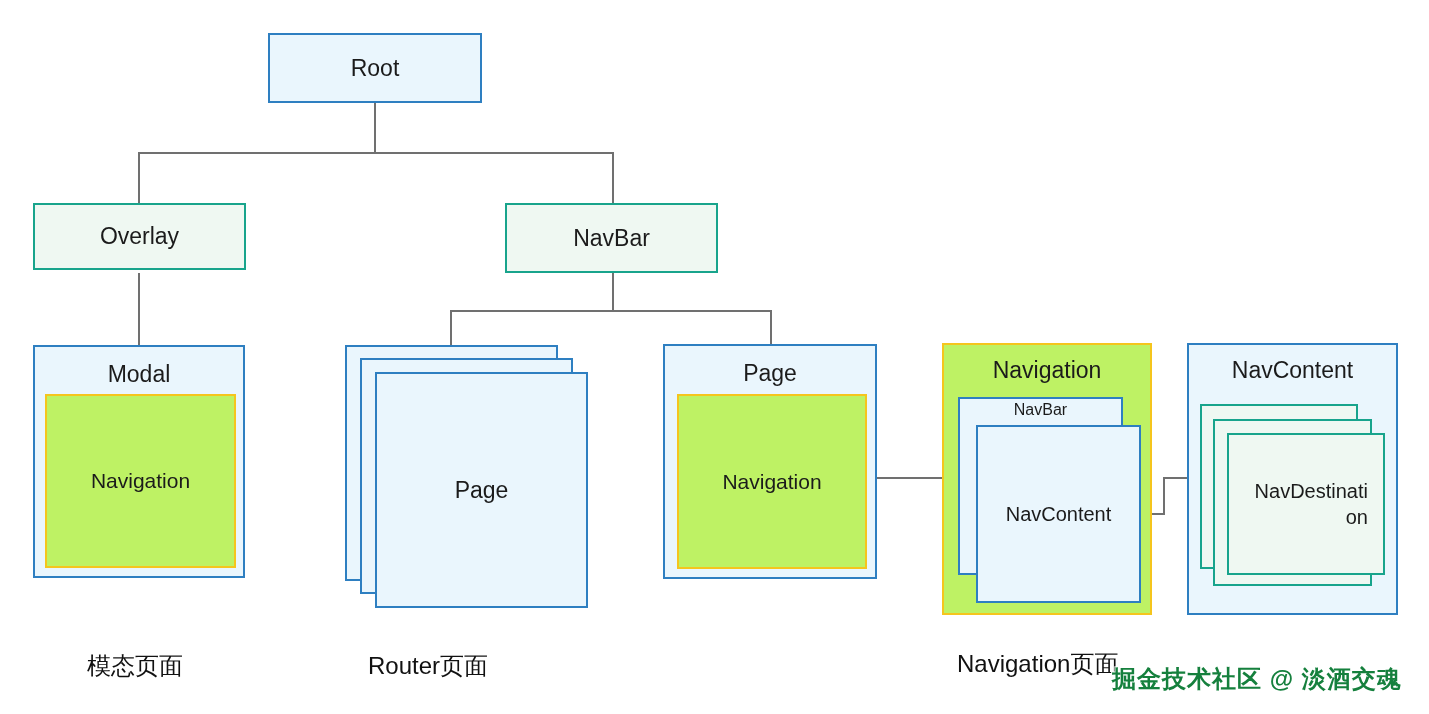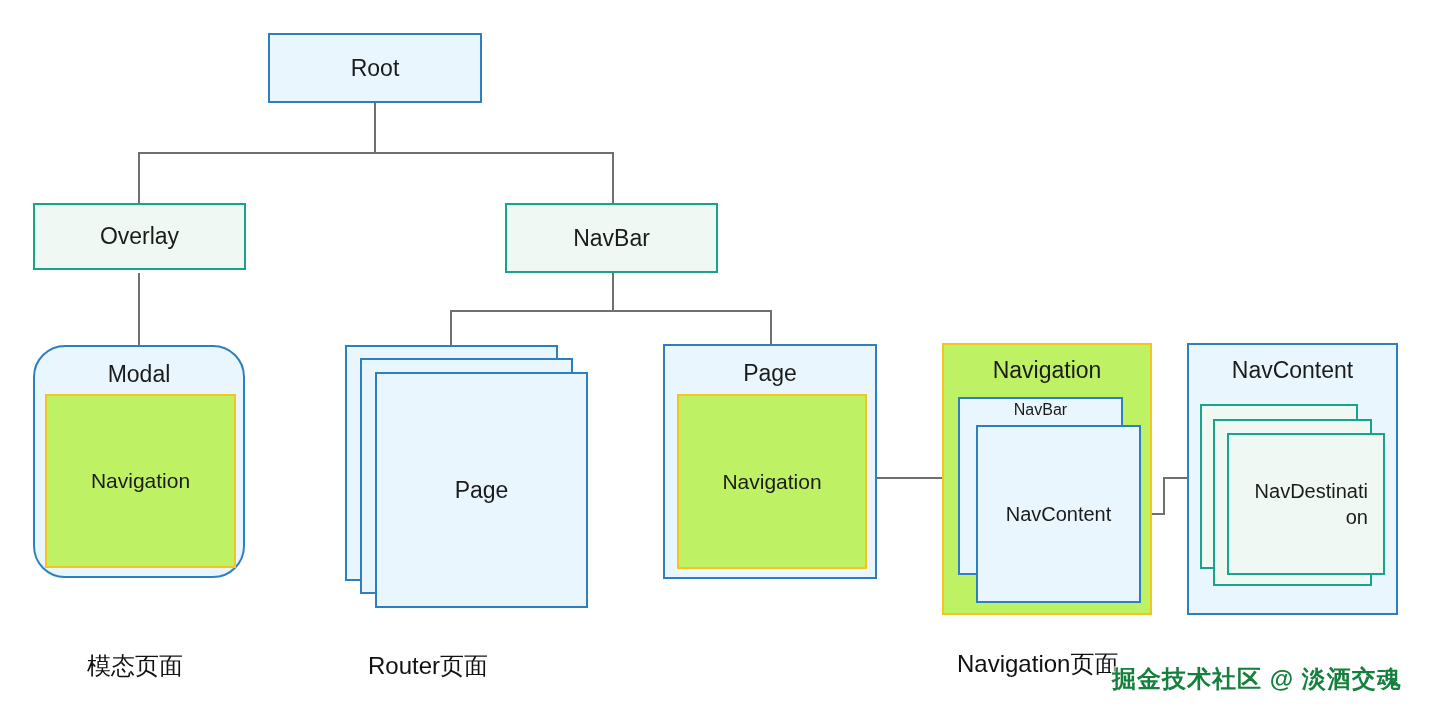--- a/index.html
+++ b/index.html
@@ -52,21 +52,21 @@
     <span>Root</span>
   </div>
 
   <div class="box b-green center" style="left:33px;top:203px;width:213px;height:67px;font-size:23px;">
     <span>Overlay</span>
   </div>
   <div class="box b-green center" style="left:505px;top:203px;width:213px;height:70px;font-size:23px;">
     <span>NavBar</span>
   </div>
 
-  <div class="box b-blue titled" style="left:33px;top:345px;width:212px;height:233px;border-radius:32px;">
+  <div class="box b-blue titled" style="left:33px;top:345px;width:212px;height:233px;">
     <div class="node-title">Modal</div>
     <div class="box b-yellow center lbl" style="left:10px;top:47px;width:191px;height:174px;">
       <span>Navigation</span>
     </div>
   </div>
 
   <div class="box b-blue" style="left:345px;top:345px;width:213px;height:236px;"></div>
   <div class="box b-blue" style="left:360px;top:358px;width:213px;height:236px;"></div>
   <div class="box b-blue center" style="left:375px;top:372px;width:213px;height:236px;font-size:23px;">
     <span>Page</span>

